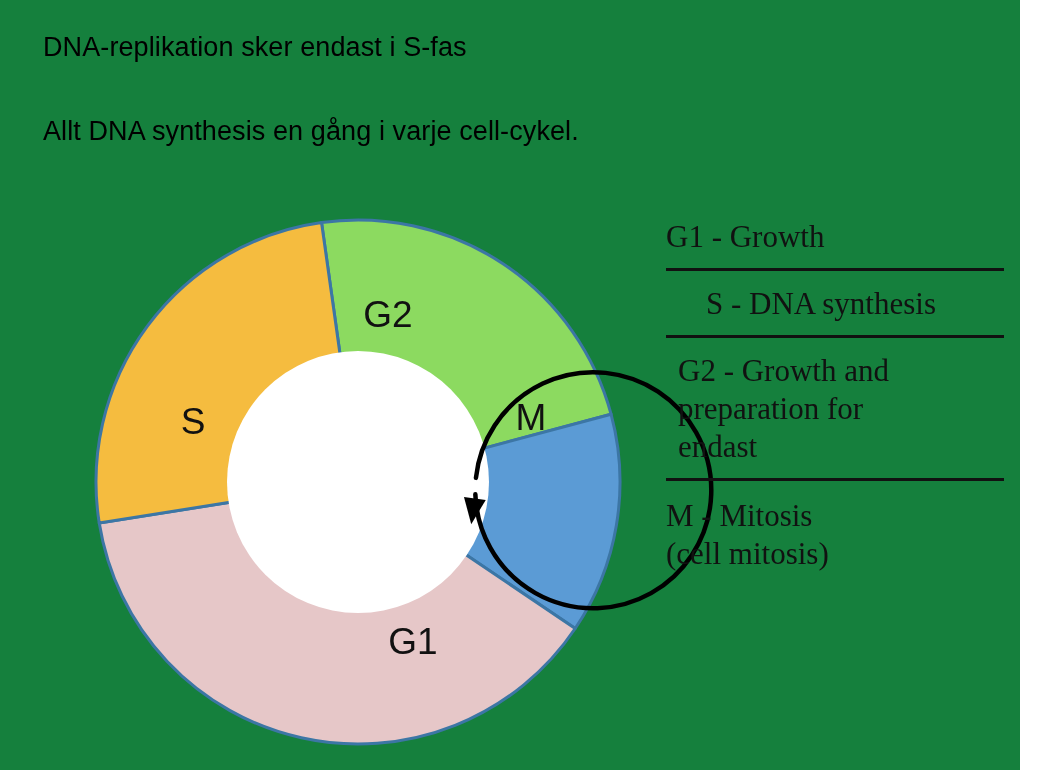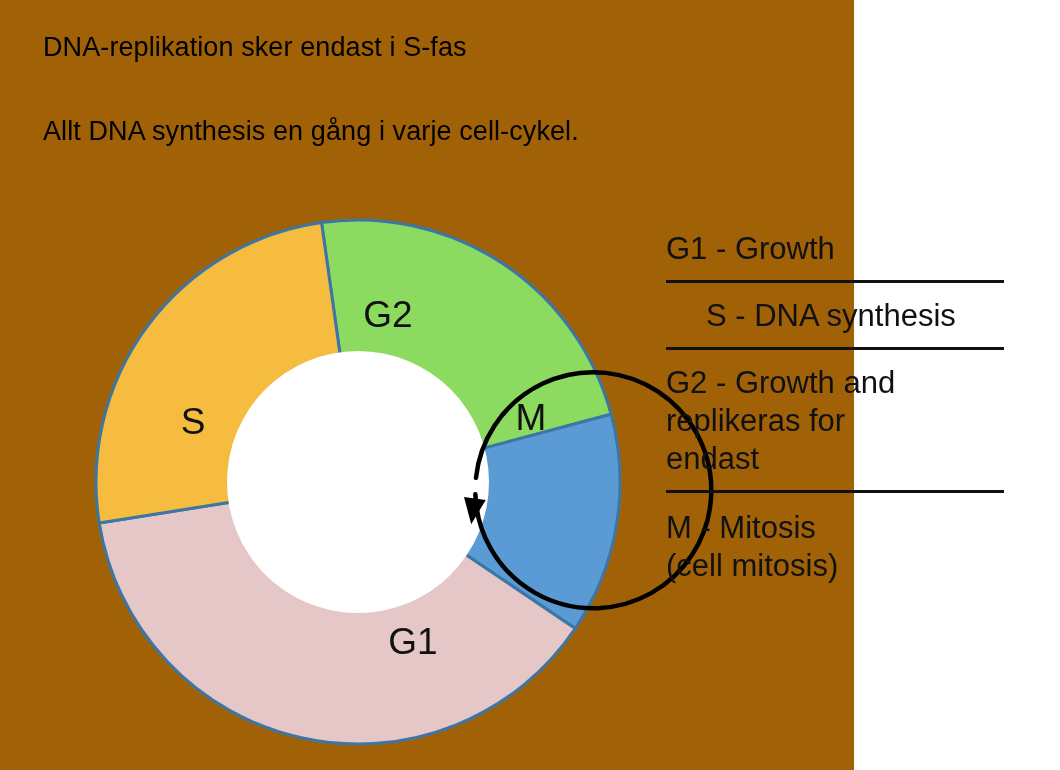--- a/index.html
+++ b/index.html
@@ -10,23 +10,23 @@
   body {
     width: 1060px;
     height: 770px;
     background: #ffffff;
     font-family: "Liberation Sans", sans-serif;
     color: #000000;
     overflow: hidden;
   }
   .slide {
     position: relative;
-    width: 854px;
+    width: 1020px;
     height: 770px;
-    background: #a16207;
+    background: #15803d;
   }
 
   
   .heading-block {
     position: absolute;
     left: 43px;
     top: 30px;
     width: 900px;
   }
   .heading-line {
@@ -57,39 +57,40 @@
     font-size: 37px;
     fill: #111111;
     text-anchor: middle;
     dominant-baseline: middle;
   }
 
   
   .legend {
     position: absolute;
     left: 666px;
-    top: 228px;
+    top: 216px;
     width: 345px;
+    font-family: Liberation Serif, serif;
   }
   .legend-entry {
     font-size: 31px;
     line-height: 38px;
     color: #111111;
     padding-bottom: 6px;
   }
   .legend-entry .legend-line-2 { display: block; }
   .legend-divider {
     height: 0;
     border-top: 3px solid #111111;
     width: 338px;
     margin: 6px 0 10px 0;
   }
   .legend-entry.e1 { padding-top: 2px; }
   .legend-entry.e2 { padding-top: 4px; margin-left: 40px; }
-  .legend-entry.e3 { padding-top: 4px; }
+  .legend-entry.e3 { padding-top: 4px; margin-left: 12px; }
   .legend-entry.e4 { padding-top: 6px; }
 </style>
 </head>
 <body>
 
 <div class="slide">
 
   <div class="heading-block">
     <div class="heading-line first">DNA-replikation sker endast i S-fas</div>
     <div class="heading-line">Allt DNA synthesis en gång i varje cell-cykel.</div>
@@ -127,21 +128,21 @@
     </div>
     <div class="legend-divider"></div>
 
     <div class="legend-entry e2">
       <span>S - DNA synthesis</span>
     </div>
     <div class="legend-divider"></div>
 
     <div class="legend-entry e3">
       <span>G2 - Growth and</span>
-      <span class="legend-line-2">replikeras for</span>
+      <span class="legend-line-2">preparation for</span>
       <span class="legend-line-2">endast</span>
     </div>
     <div class="legend-divider"></div>
 
     <div class="legend-entry e4">
       <span>M - Mitosis</span>
       <span class="legend-line-2">(cell mitosis)</span>
     </div>
 
   </div>

